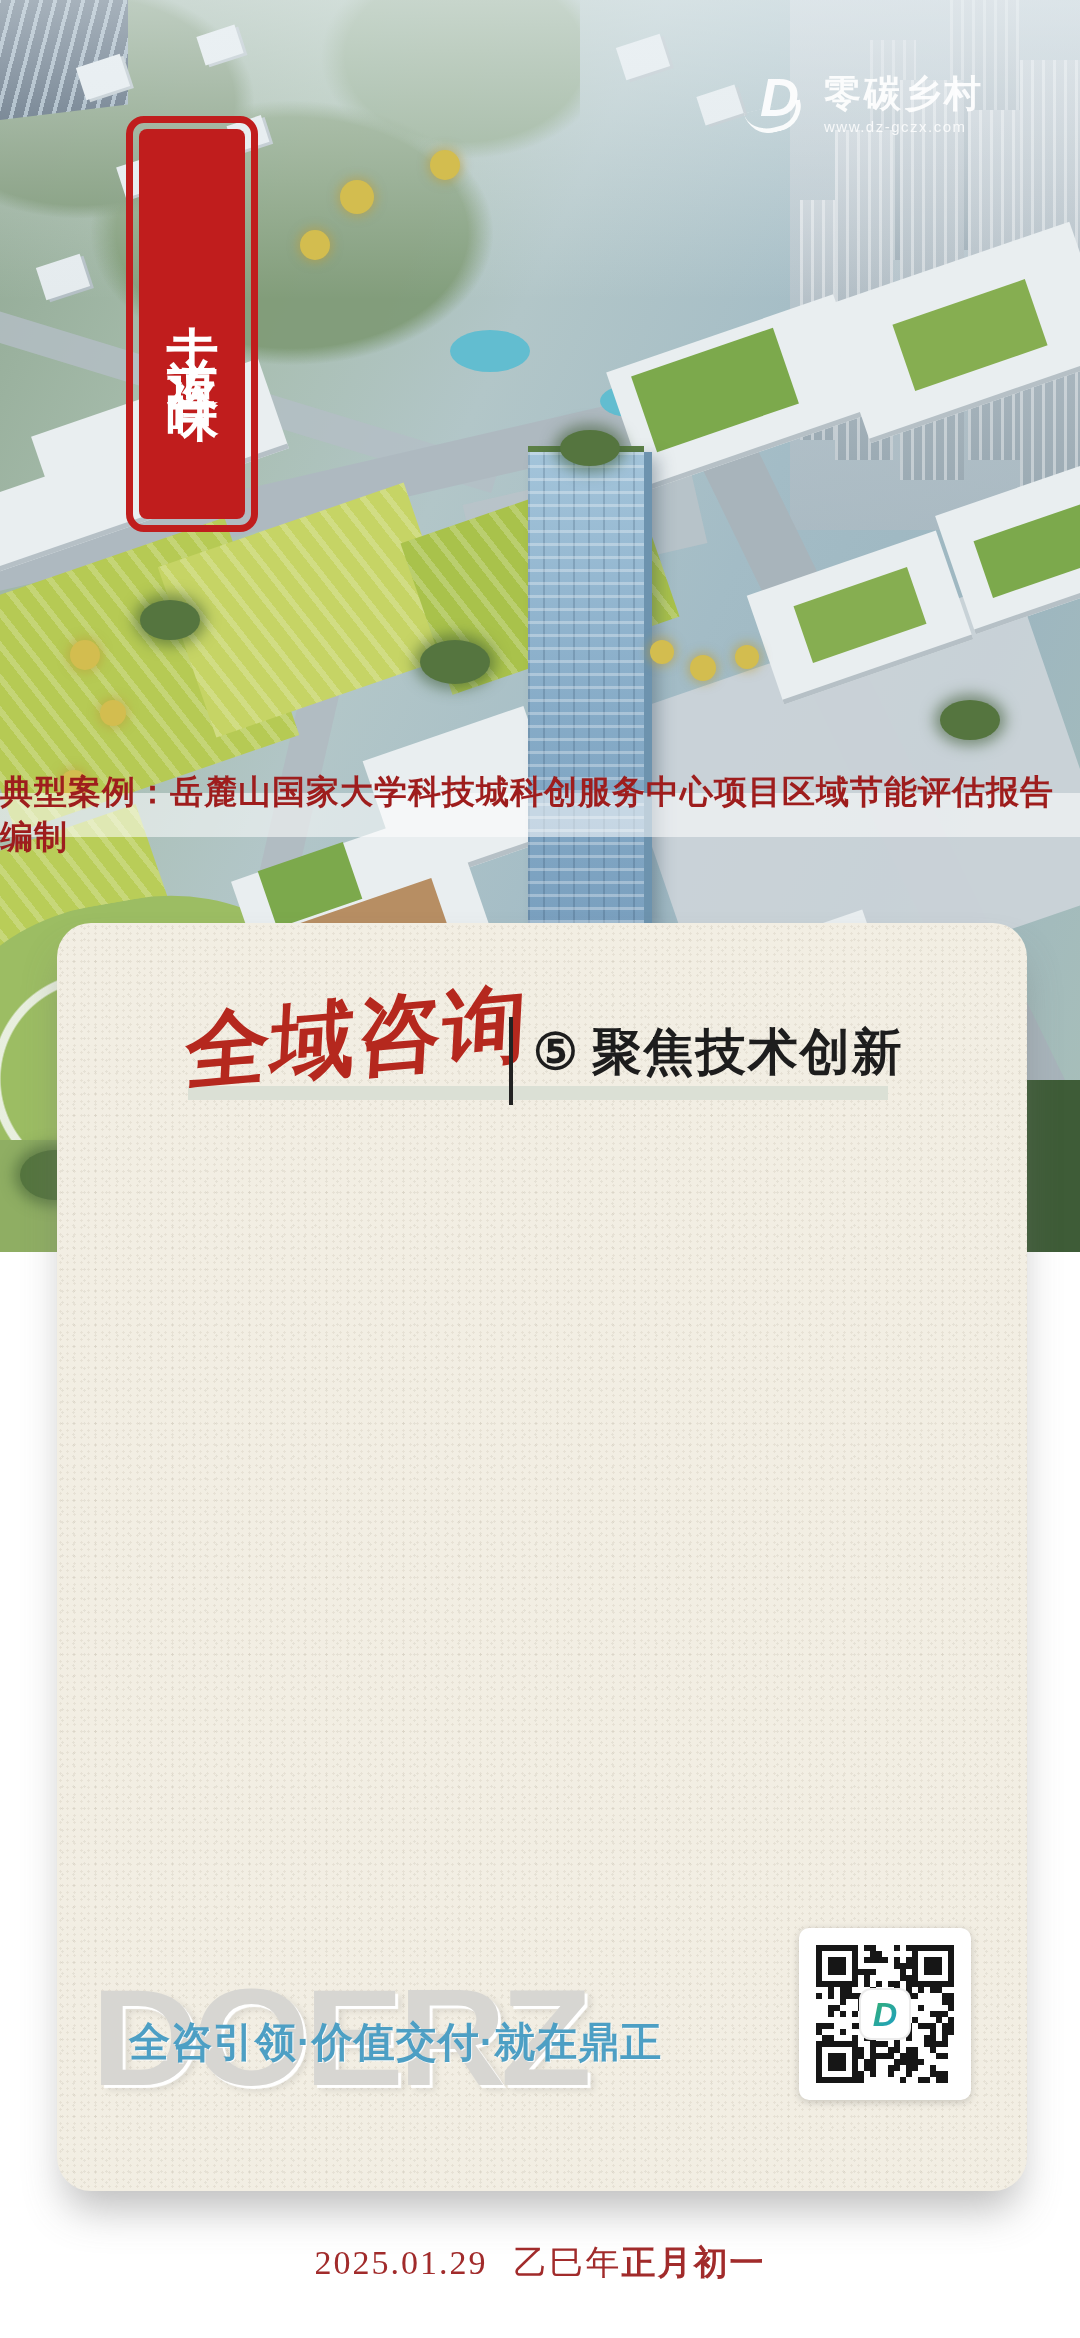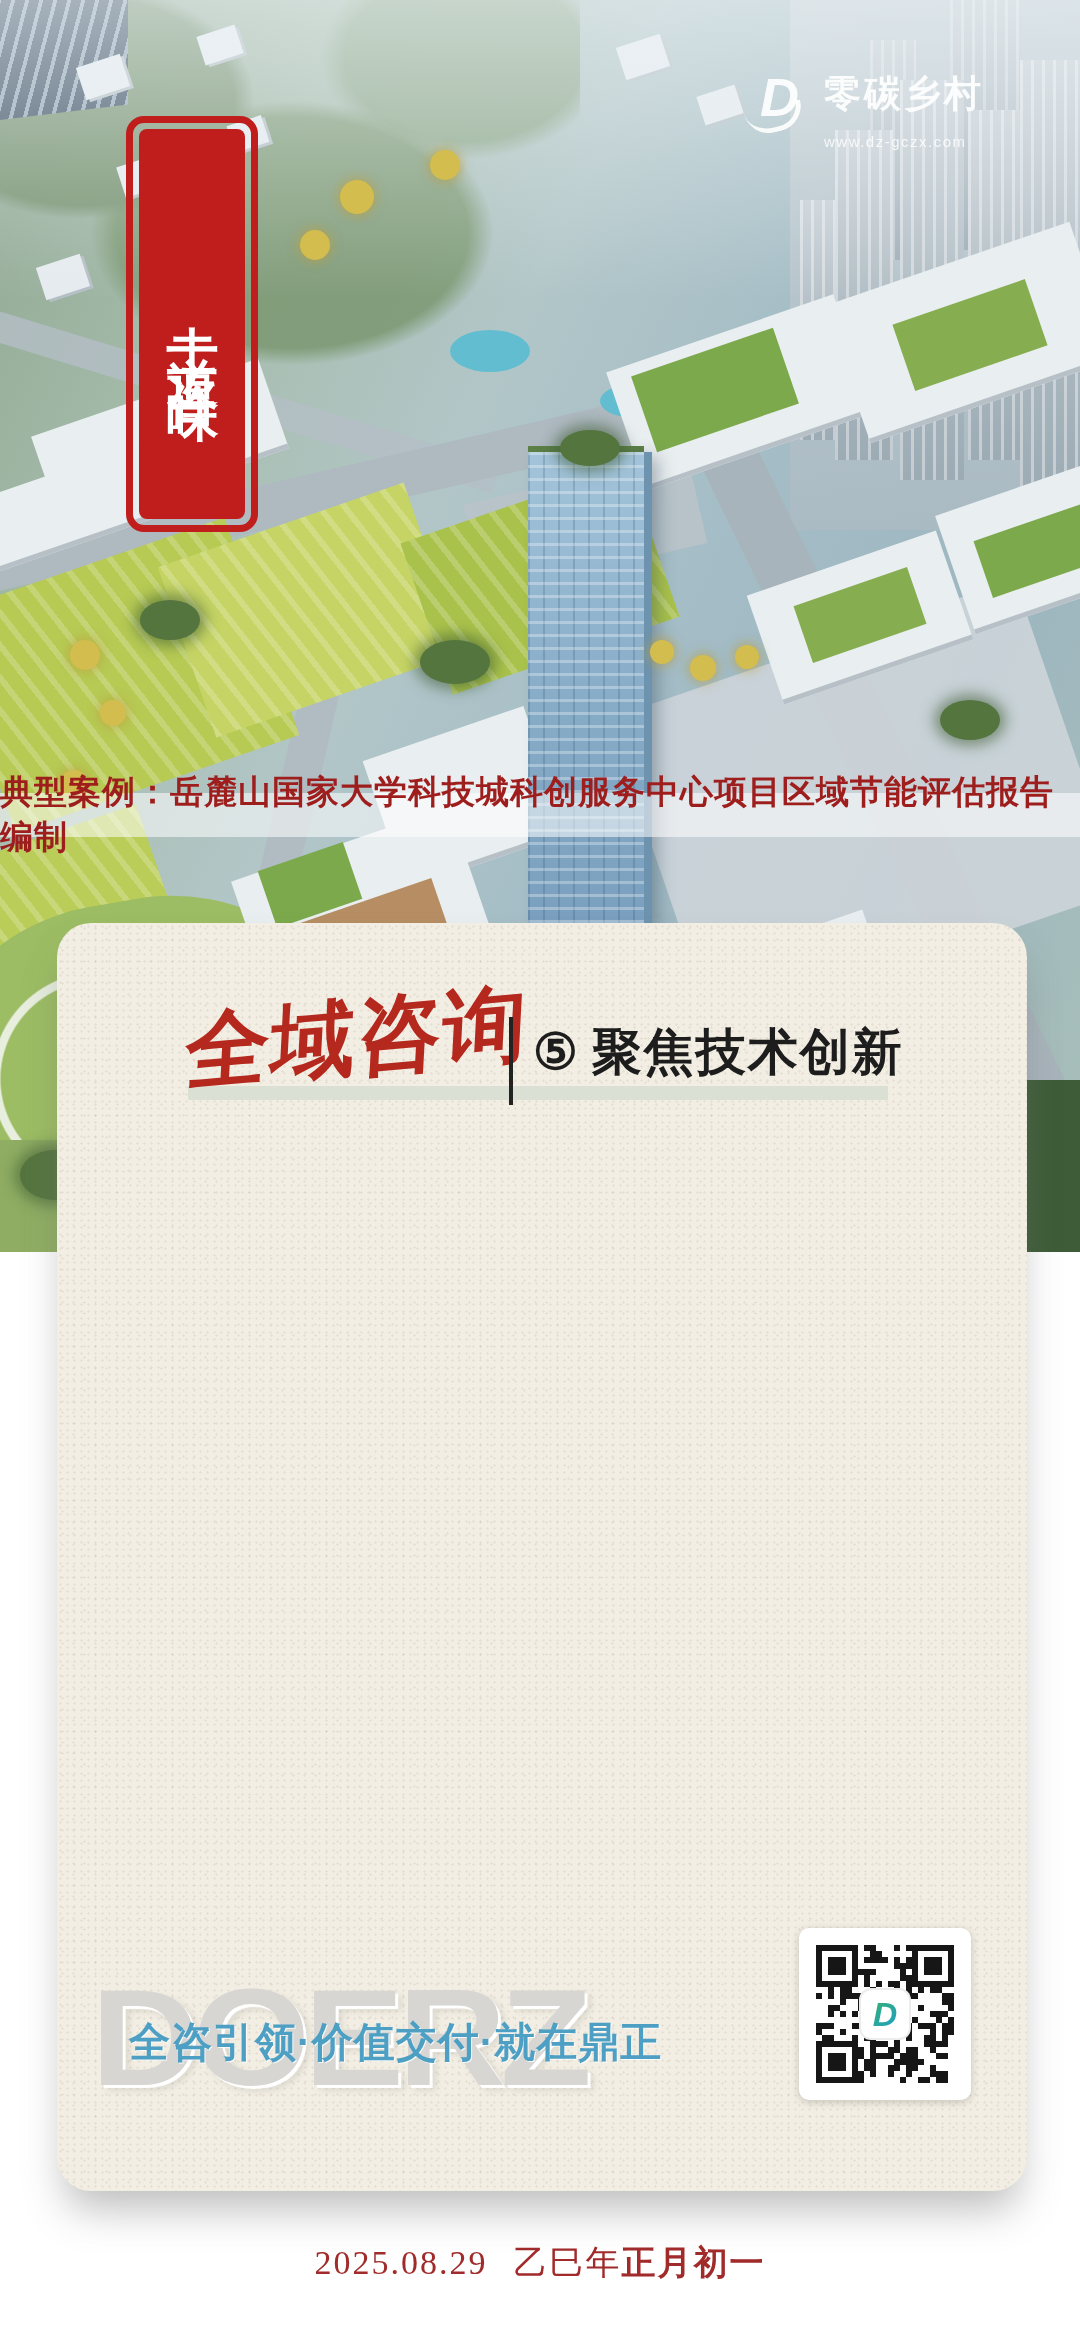--- a/index.html
+++ b/index.html
@@ -31,21 +31,21 @@
   .seal-inner{width:100%;height:100%;background:#c01d1d;border-radius:8px;color:#fff;writing-mode:vertical-rl;text-orientation:upright;
     font-weight:bold;font-size:52px;letter-spacing:16px;display:flex;align-items:center;justify-content:center;text-align:center}
 
   
   .logo{position:absolute;left:746px;top:74px;display:flex;align-items:flex-start;gap:14px;color:rgba(255,255,255,.9)}
   .logo-icon{width:64px;height:64px;position:relative;flex:0 0 auto}
   .logo-d{position:absolute;left:14px;top:-8px;font-style:italic;font-weight:bold;font-size:54px;font-family:"Liberation Sans",sans-serif}
   .logo-swoosh{position:absolute;left:0;top:32px;width:58px;height:26px;border:5px solid rgba(255,255,255,.9);border-top:none;border-left:none;border-radius:0 0 58px 58px;transform:rotate(-14deg);box-sizing:border-box}
   .logo-txt{display:flex;flex-direction:column}
   .logo-name{font-family:"Liberation Sans",sans-serif;font-weight:bold;font-size:37px;letter-spacing:3px;line-height:1.1}
-  .logo-url{font-family:"Liberation Sans",sans-serif;font-size:15px;letter-spacing:1.5px;opacity:.92;margin-top:18px}
+  .logo-url{font-family:"Liberation Sans",sans-serif;font-size:15px;letter-spacing:1.5px;opacity:.92;margin-top:3px}
 
   
   .card{position:absolute;left:57px;top:923px;width:970px;height:1268px;background:#f2eee3;border-radius:34px;
     background-image:radial-gradient(rgba(160,150,125,.14) 1px,rgba(0,0,0,0) 1.2px),radial-gradient(rgba(120,110,90,.10) 1px,rgba(0,0,0,0) 1.2px);
     background-size:7px 7px,11px 11px;box-shadow:0 26px 40px -8px rgba(110,110,110,.45)}
   .band{position:absolute;left:131px;top:163px;width:700px;height:14px;background:#dbe0d5}
   .cal{position:absolute;left:128px;top:58px;font-weight:bold;font-size:84px;color:#b5281e;transform:rotate(-5deg) skewX(-8deg);letter-spacing:2px;white-space:nowrap}
   .tdiv{position:absolute;left:452px;top:94px;width:4px;height:88px;background:#222}
   .ttl{position:absolute;left:476px;top:96px;font-weight:bold;font-size:50px;color:#1d1d1d;letter-spacing:2px;white-space:nowrap}
   .ttl .num{margin-right:12px}
@@ -420,16 +420,16 @@
           <div class="qc" style="left: 120px; top: 132px;"></div>
           <div class="qc" style="left: 126px; top: 132px;"></div>
         </div>
       <div class="qr-logo">
         <span>D</span>
       </div>
     </div>
   </div>
 
   <div class="date">
-    <span>2025.08.29</span><span class="dsep"></span><span>乙巳年</span><span class="dday">正月初一</span>
+    <span>2025.01.29</span><span class="dsep"></span><span>乙巳年</span><span class="dday">正月初一</span>
   </div>
 
 </div>
 
 </body></html>

